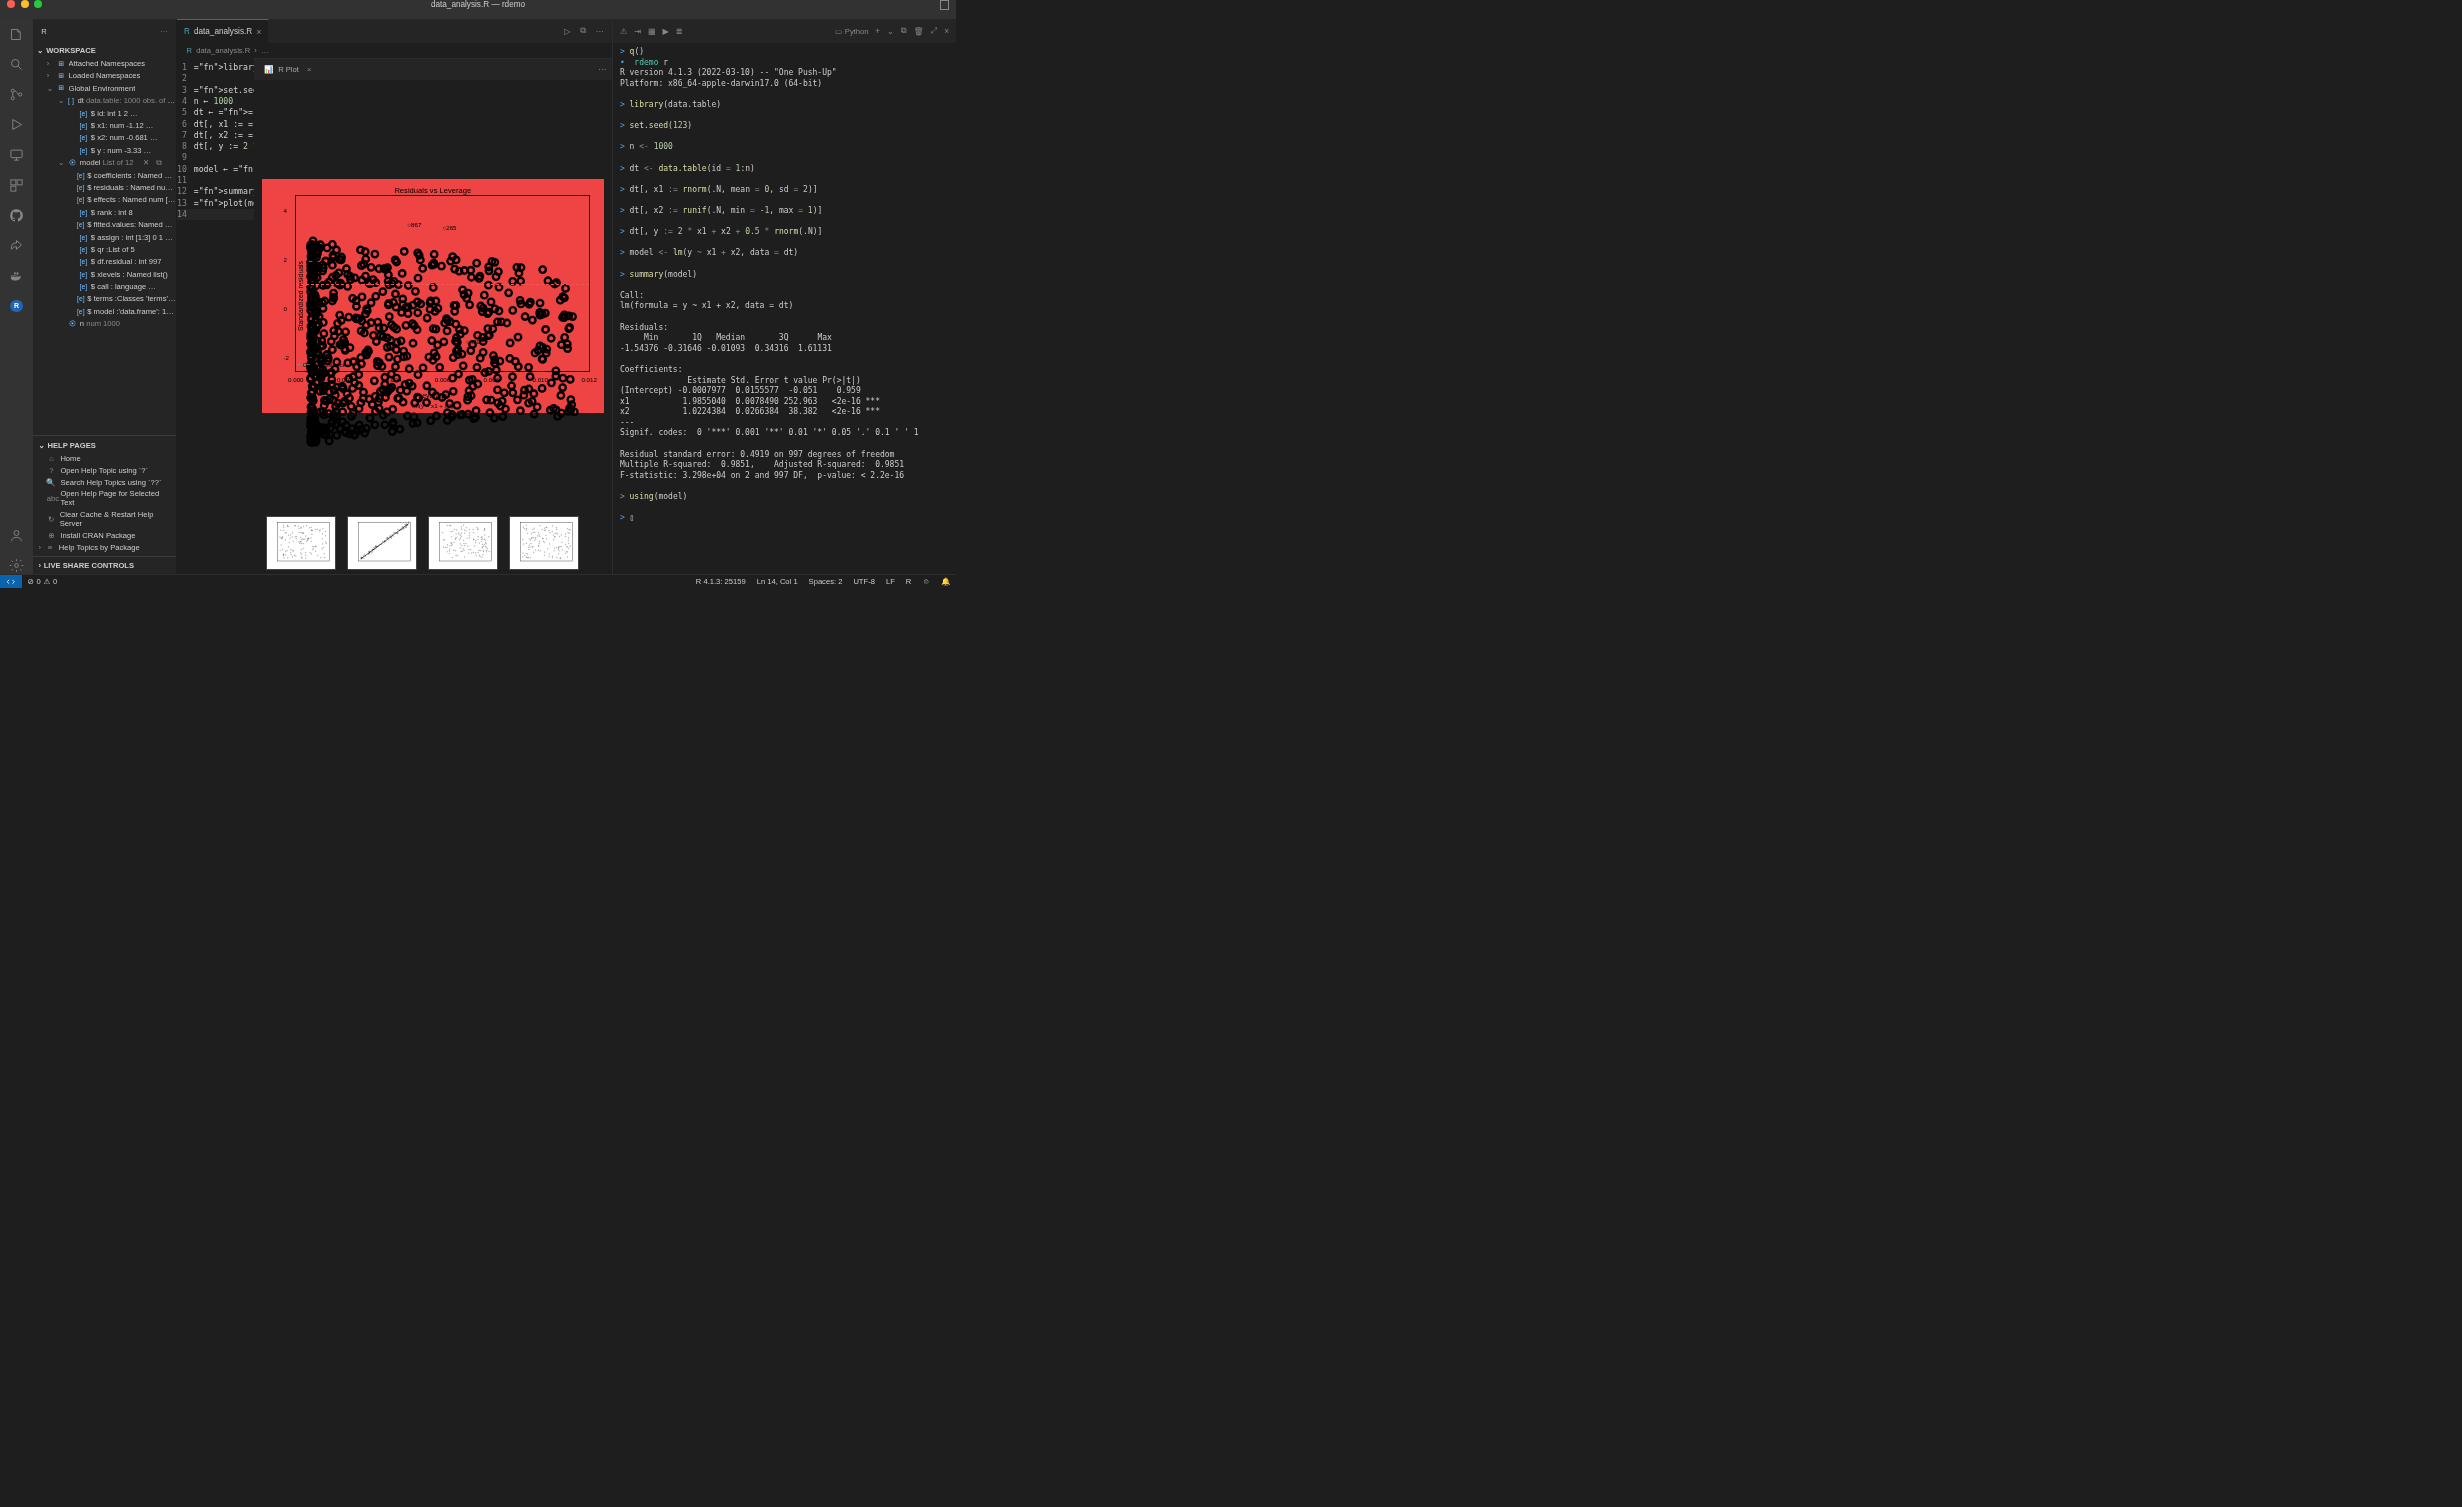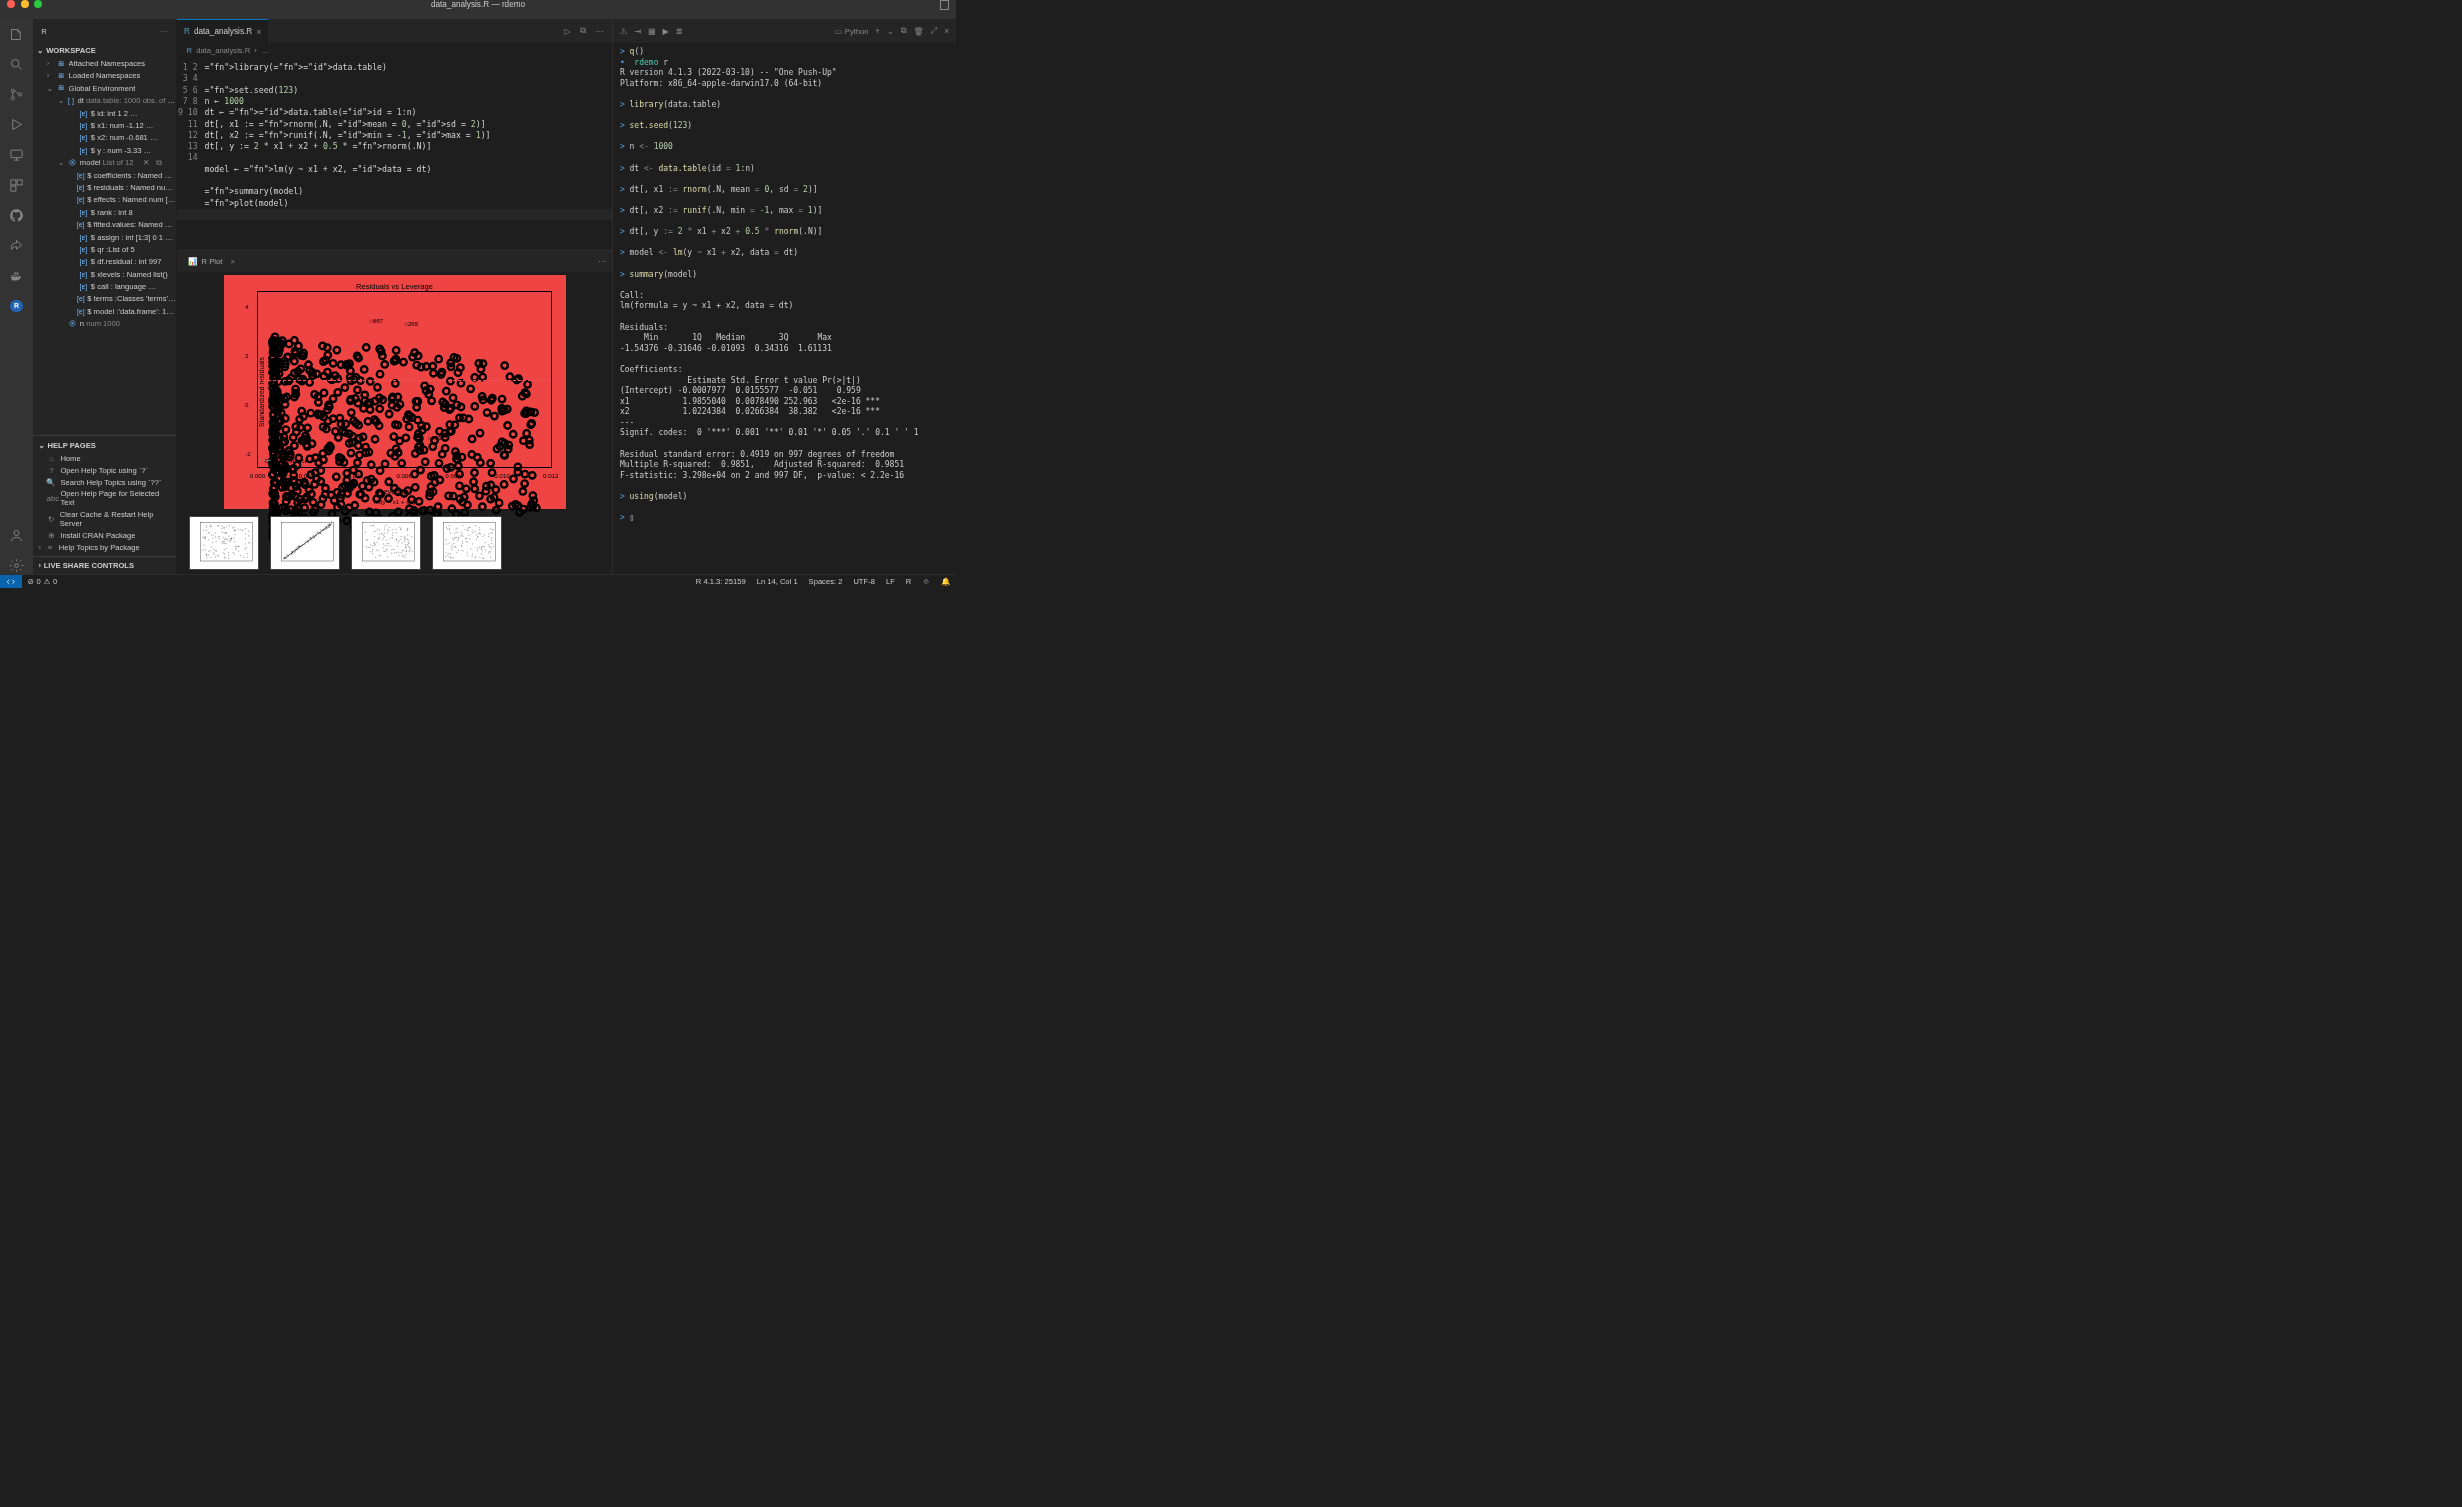--- a/index.html
+++ b/index.html
@@ -32,21 +32,21 @@
 .help-item{display:flex;align-items:center;gap:4.1px;padding:1.4px 5.5px 1.4px 13.7px;font-size:7.6px;cursor:pointer}
 .help-item .hic{width:9.6px;text-align:center;color:#888}
 .ls-controls{padding:4.1px 5.5px;font-size:7.6px;font-weight:600;display:flex;align-items:center;gap:2.7px;border-top:0.7px solid #3c3c3c}
 .editors{flex:1;display:flex;flex-direction:column;min-width:0}
 .tabs{height:24px;background:#252526;display:flex;align-items:stretch}
 .tab{display:flex;align-items:center;padding:0 6.9px;gap:4.1px;background:#2d2d2d;border-right:0.7px solid #252526;font-size:8.2px;cursor:pointer}
 .tab.active{background:#1e1e1e;border-top:0.7px solid #007acc}
 .tab .closex{color:#888;font-size:9px}
 .tab-actions{margin-left:auto;display:flex;align-items:center;gap:9.6px;padding:0 8.2px;color:#888}
 .crumbs{height:15px;display:flex;align-items:center;gap:4.1px;padding:0 9.6px;color:#888;font-size:7.6px}
-.editor-split{flex:1;display:flex;flex-direction:column;min-height:0}
+.editor-split{flex:1;display:flex;flex-direction:row;min-height:0}
 .code-area{height:192px;display:flex;font-family:Menlo,Consolas,monospace;font-size:8.2px;line-height:11.3px;overflow:auto;position:relative}
 .gutter{width:27.5px;text-align:right;color:#858585;padding:4.1px 6.9px 0 0}
 .code{padding:4.1px 0 0 0;white-space:pre;color:#d4d4d4}.code .num{color:#b5cea8}.code .op{color:#d4d4d4}
 .cursor-line{position:absolute;left:0;right:0;height:11.3px;background:rgba(255,255,255,0.04);top:151px}
 .plot-panel{flex:1;background:#1e1e1e;display:flex;flex-direction:column;border-top:0.7px solid #2d2d2d;min-height:0}
 .plot-tabs{height:20.6px;display:flex;align-items:center;background:#252526;padding:0 5.5px;gap:5.5px}
 .plot-tab{display:flex;align-items:center;gap:4.1px;padding:2.7px 5.5px;color:#aaa;font-size:7.6px}
 .plot-tab .px{color:#888;margin-left:4.1px}
 .plot-actions{margin-left:auto;color:#888}
 .plot-body{flex:1;display:flex;align-items:center;justify-content:center;padding:8.2px;min-height:0}

